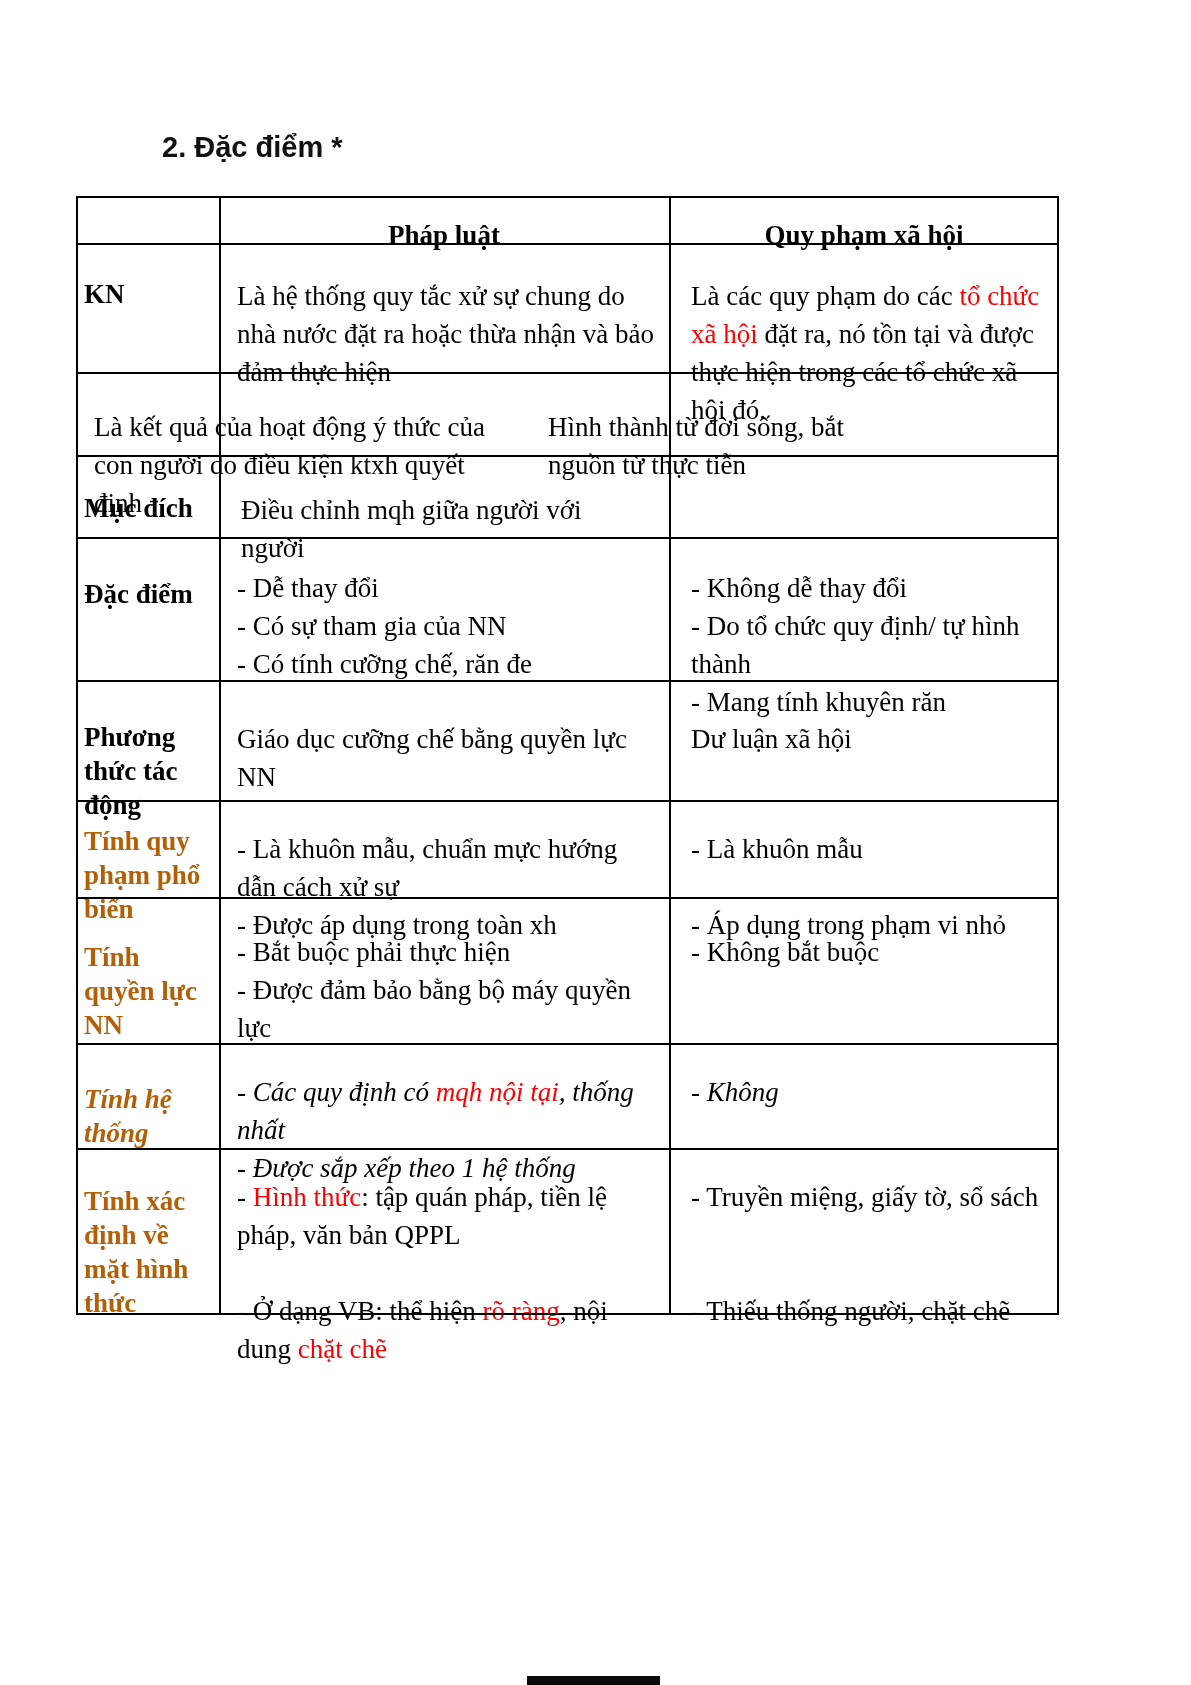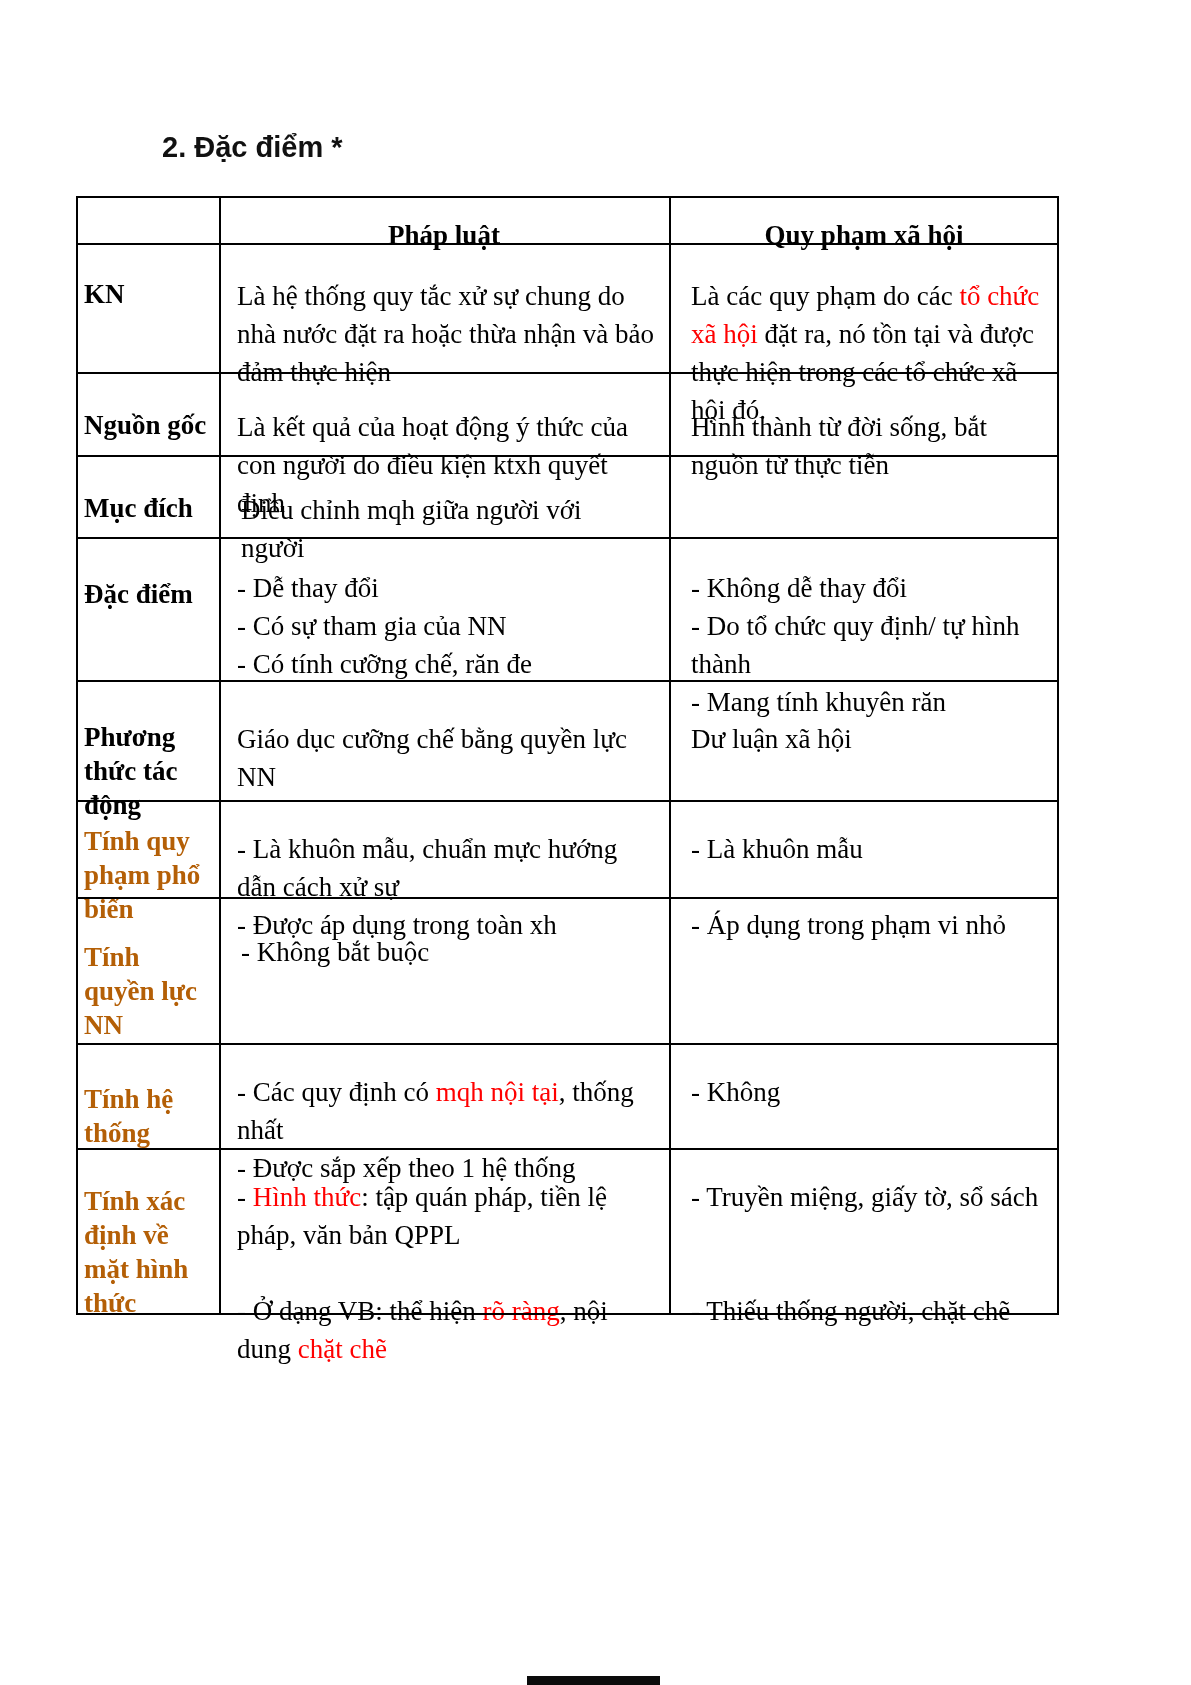--- a/index.html
+++ b/index.html
@@ -49,21 +49,21 @@
   .header-cell.cell-law, .header-cell.cell-social { padding-left: 0; padding-right: 0; }
 
   
   .row-kn         { height: 129px; --pad: 34px; }
   .row-nguongoc   { height:  83px; --pad: 36px; }
   .row-mucdich    { height:  82px; border-radius: 21px; --pad: 36px; }
   .row-dacdiem    { height: 143px; border-radius: 32px; --pad: 32px; --lpad: 40px; }
   .row-phuongthuc { height: 120px; --pad: 40px; --lpad: 40px; }
   .row-quypham    { height:  97px; --pad: 30px; --lpad: 24px; }
   .row-quyenluc   { height: 146px; --pad: 36px; --lpad: 43px; }
-  .row-hethong    { height: 105px; --pad: 30px; --lpad: 39px; }
+  .row-hethong    { height: 105px; font-style: italic; --pad: 30px; --lpad: 39px; }
   .row-xacdinh    { height: 167px; --pad: 30px; --lpad: 36px; }
 
   
   .gridlines { position: absolute; left: 0; top: 0; width: 983px; height: 1119px; pointer-events: none; }
   .hline { position: absolute; left: 0; width: 983px; height: 2px; background: #000000; }
   .vline { position: absolute; top: 0; height: 1119px; width: 2px; background: #000000; }
 
   .bottom-bar {
     position: absolute; left: 527px; top: 1676px;
     width: 133px; height: 9px; background: #0b0b0b;
@@ -85,21 +85,20 @@
       <div class="trow row-kn">
         <div class="cell cell-label">KN</div>
         <div class="cell cell-law">
           <p class="para"><span>Là hệ thống quy tắc xử sự chung do nhà nước đặt ra hoặc thừa nhận và bảo đảm thực hiện</span></p>
         </div>
         <div class="cell cell-social">
           <p class="para"><span>Là các quy phạm do các </span><span class="red">tổ chức xã hội</span><span> đặt ra, nó tồn tại và được thực hiện trong các tổ chức xã hội đó.</span></p>
         </div>
       </div>
       <div class="trow row-nguongoc">
-        <div class="cell cell-label">Nguồn gốc</div>
         <div class="cell cell-law">
           <p class="para"><span>Là kết quả của hoạt động ý thức của con người do điều kiện ktxh quyết định</span></p>
         </div>
         <div class="cell cell-social">
           <p class="para"><span>Hình thành từ đời sống, bắt nguồn từ thực tiễn</span></p>
         </div>
       </div>
       <div class="trow row-mucdich">
         <div class="cell cell-label">Mục đích</div>
         <div class="cell cell-social">
@@ -141,20 +140,24 @@
         <div class="cell cell-social">
           <p class="para"><span>- Là khuôn mẫu</span></p>
           <p class="para"></p>
           <p class="para"><span>- Áp dụng trong phạm vi nhỏ</span></p>
         </div>
       </div>
       <div class="trow row-quyenluc">
         <div class="cell cell-label accent">Tính
 quyền lực
 NN</div>
+        <div class="cell cell-law">
+          <p class="para"><span>- Bắt buộc phải thực hiện</span></p>
+          <p class="para"><span>- Được đảm bảo bằng bộ máy quyền lực</span></p>
+        </div>
         <div class="cell cell-social">
           <p class="para"><span>- Không bắt buộc</span></p>
         </div>
       </div>
       <div class="trow row-hethong">
         <div class="cell cell-label accent">Tính hệ
 thống</div>
         <div class="cell cell-law">
           <p class="para"><span>- Các quy định có </span><span class="red">mqh nội tại</span><span>, thống nhất</span></p>
           <p class="para"><span>- Được sắp xếp theo 1 hệ thống</span></p>

